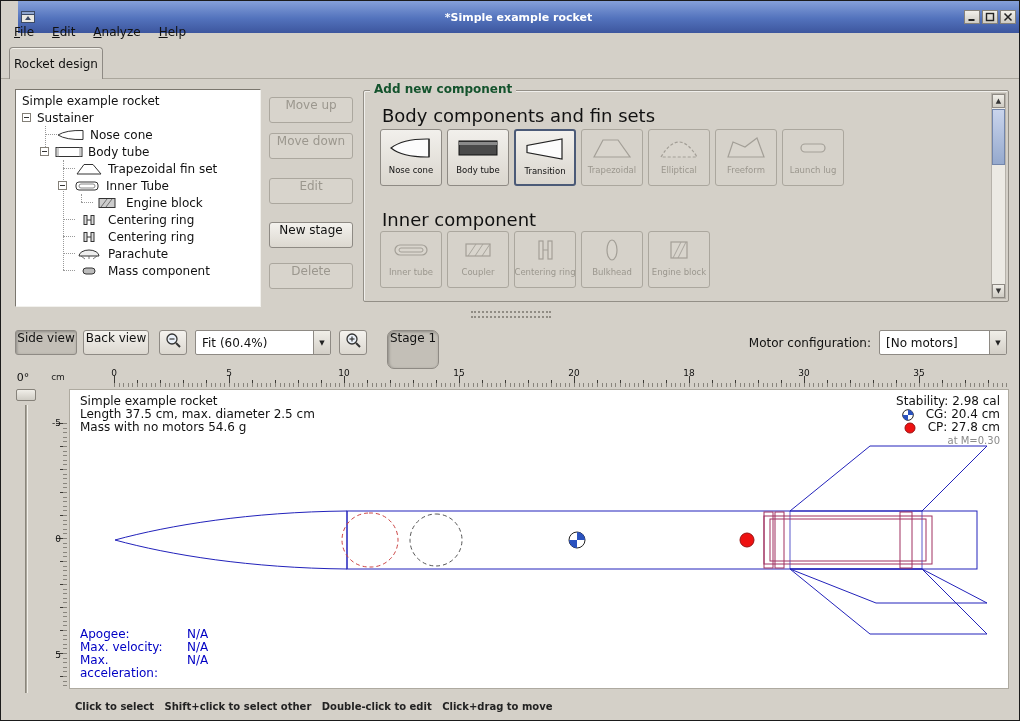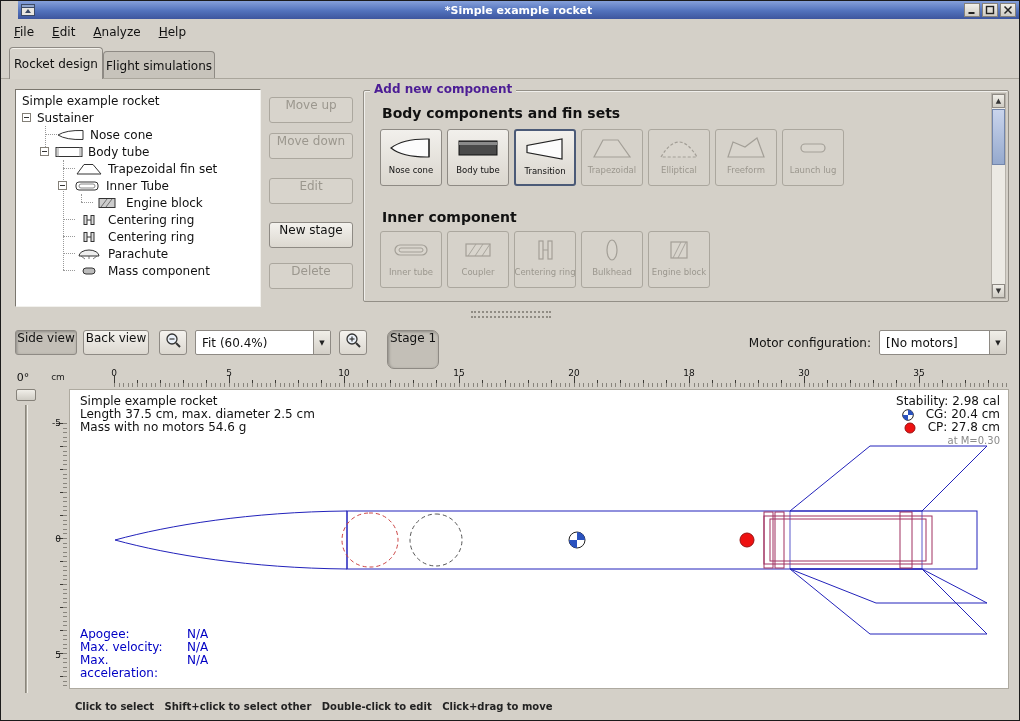--- a/index.html
+++ b/index.html
@@ -1,20 +1,20 @@
 <!DOCTYPE html>
 <html><head>
 <meta charset="utf-8">
 <style>
   * { margin:0; padding:0; box-sizing:border-box; }
   html,body { width:1020px; height:721px; font-family:"DejaVu Sans",sans-serif; }
   .win { position:relative; width:1020px; height:721px; background:#d4d0c8; border:1px solid #1b1b1b; overflow:hidden; }
 
   
-  .titlebar { position:absolute; left:0; right:0; top:0; height:18px;
+  .titlebar { position:absolute; left:0; right:0; top:0; height:32px;
     background:linear-gradient(#85a0da,#5272bc 55%,#3d569e); display:flex; align-items:center; padding:0 3px;margin-left:17px; }
   .appicon { width:14px; height:12px; margin-right:4px; }
   .title { position:absolute; left:50%; transform:translateX(-50%); color:#fff; font-size:11px; font-weight:bold; white-space:nowrap; }
   .tb-btns { margin-left:auto; display:flex; }
   .tbtn { width:16px; height:14px; margin-left:2px; background:linear-gradient(#f2f0ea,#cecbc3);
     border:1px solid #86827a; display:flex; align-items:center; justify-content:center; }
 
   
   .menubar { position:absolute; left:0; right:0; top:18px; height:26px; display:flex; align-items:center; padding-left:4px; }
   .mitem { display:inline-block; padding:4px 9px; font-size:12px; color:#111; }
@@ -40,22 +40,22 @@
 
   
   .btn { position:absolute; display:flex; justify-content:center; font-size:12px; color:#111;
     background:linear-gradient(#f4f2ee,#dcd8d0); border:1px solid #8e8a84; border-radius:3px; }
   .btn.dis { color:#9b978e; background:#d8d4cc; border-color:#aba79e; }
   .btn.tog { background:#c3bfb7; box-shadow:inset 1px 1px 3px rgba(0,0,0,.28); }
 
   
   .grp { position:absolute; left:362px; top:89px; width:646px; height:212px; border:1px solid #938f87; border-radius:2px;
     box-shadow:inset 1px 1px 0 rgba(255,255,255,.65); }
-  .grptitle { position:absolute; top:-9px; left:6px; background:#d4d0c8; padding:0 4px; font-size:12px; font-weight:bold; color:#4c1d95; }
-  .seclabel { position:absolute; left:18px; font-size:14px; font-weight:bold; color:#111; }
+  .grptitle { position:absolute; top:-9px; left:6px; background:#d4d0c8; padding:0 4px; font-size:12px; font-weight:bold; color:#14532d; }
+  .seclabel { position:absolute; left:18px; font-size:18px; font-weight:normal; color:#111; }
   .cbtn { position:absolute; width:62px; height:57px; background:linear-gradient(#f2f0ec,#dad6ce); border:1px solid #8e8a84;
     border-radius:3px; display:flex; flex-direction:column; align-items:center; }
   .cbtn .cicon { margin-top:4px; height:28px; display:flex; align-items:center; }
   .cbtn .clabel { font-size:8.5px; color:#111; white-space:nowrap; margin-top:3px; }
   .cbtn.sel { border:2px solid #4b5a77; }
   .cbtn.dis { background:#d6d2ca; border-color:#aba79e; }
   .cbtn.dis .clabel { color:#9b978e; }
 
   
   .sb { position:absolute; right:2px; top:2px; bottom:2px; width:15px; background:#eceae4; border:1px solid #b6b2aa; }
@@ -150,21 +150,20 @@
 
   <div class="menubar">
     <span class="mitem">File</span>
     <span class="mitem">Edit</span>
     <span class="mitem">Analyze</span>
     <span class="mitem">Help</span>
   </div>
 
   <div class="tabline"></div>
   <div class="tab active">Rocket design</div>
-  <div class="tab inactive">Flight simulations</div>
 
   <div class="treepanel">
 
     <div class="tln tlnv" style="left:29px; top:36px; height:25px;"></div>
     <div class="tln tlnh" style="left:29px; top:44px; width:12px;"></div>
     <div class="tln tlnv" style="left:47px; top:70px; height:110px;"></div>
     <div class="tln tlnh" style="left:47px; top:78px;  width:12px;"></div>
     <div class="tln tlnh" style="left:47px; top:129px; width:12px;"></div>
     <div class="tln tlnh" style="left:47px; top:146px; width:12px;"></div>
     <div class="tln tlnh" style="left:47px; top:163px; width:12px;"></div>

